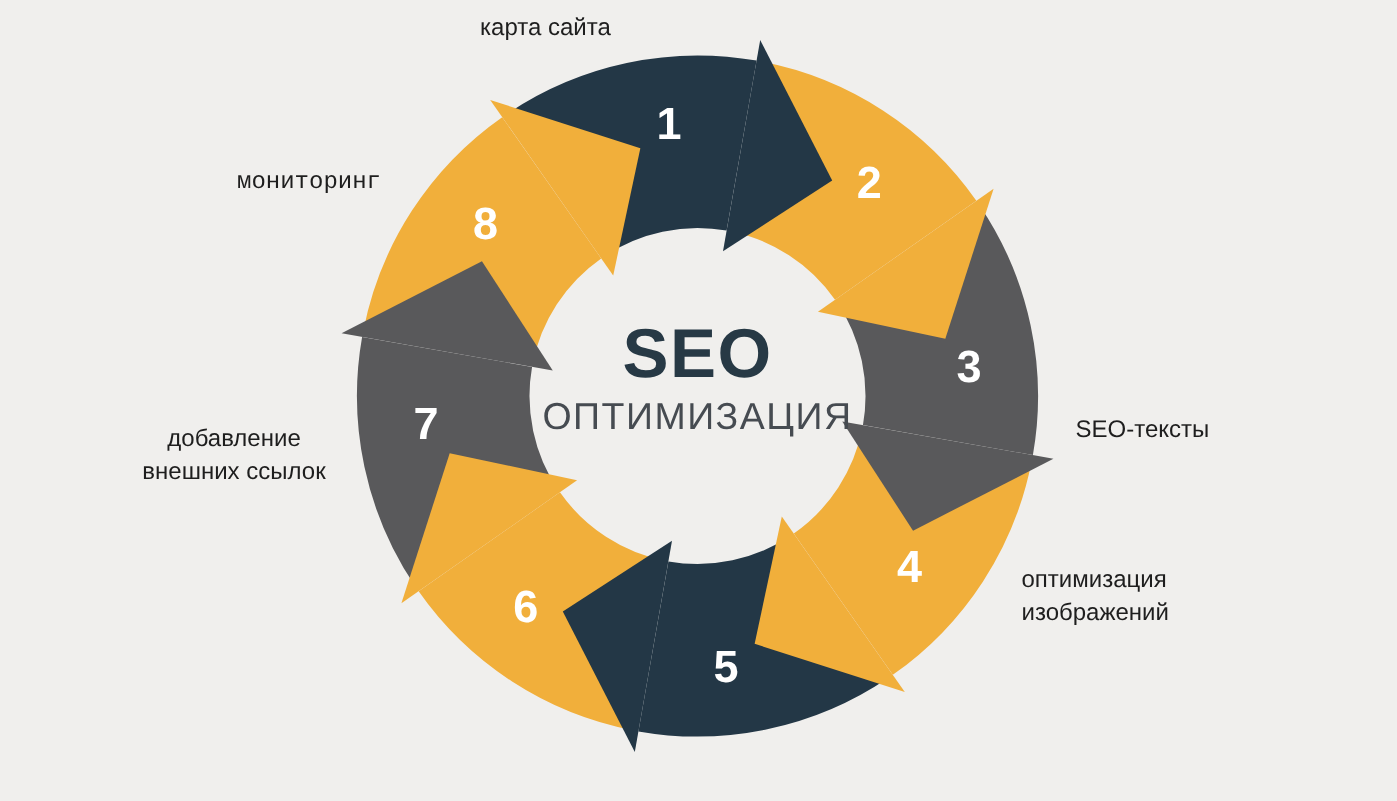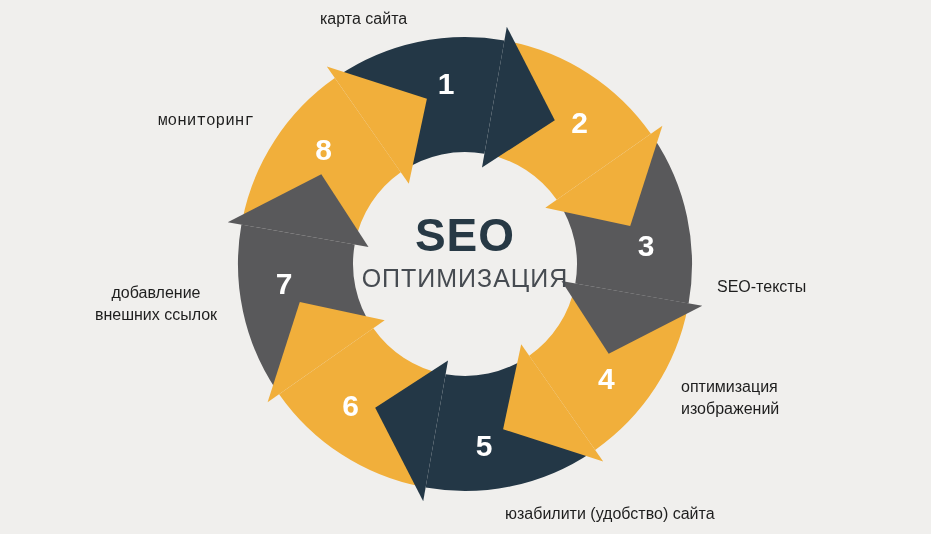--- a/index.html
+++ b/index.html
@@ -96,21 +96,20 @@
       <text x="484.0" y="445.0" class="seg-num">5</text>
       <text x="350.5" y="405.4" class="seg-num">6</text>
       <text x="284.0" y="283.0" class="seg-num">7</text>
       <text x="323.6" y="149.5" class="seg-num">8</text>
     </svg>
 
   <div class="lbl l1">карта сайта</div>
   <div class="lbl l3">SEO-тексты</div>
   <div class="lbl l4">оптимизация
 изображений</div>
-  <div class="lbl l5">юзабилити (удобство) сайта</div>
   <div class="lbl l7">добавление
 внешних ссылок</div>
   <div class="lbl l8">мониторинг</div>
 
   <div id="center-text">
     <div id="center-title">SEO</div>
     <div id="center-subtitle">ОПТИМИЗАЦИЯ</div>
   </div>
 
 </div>

